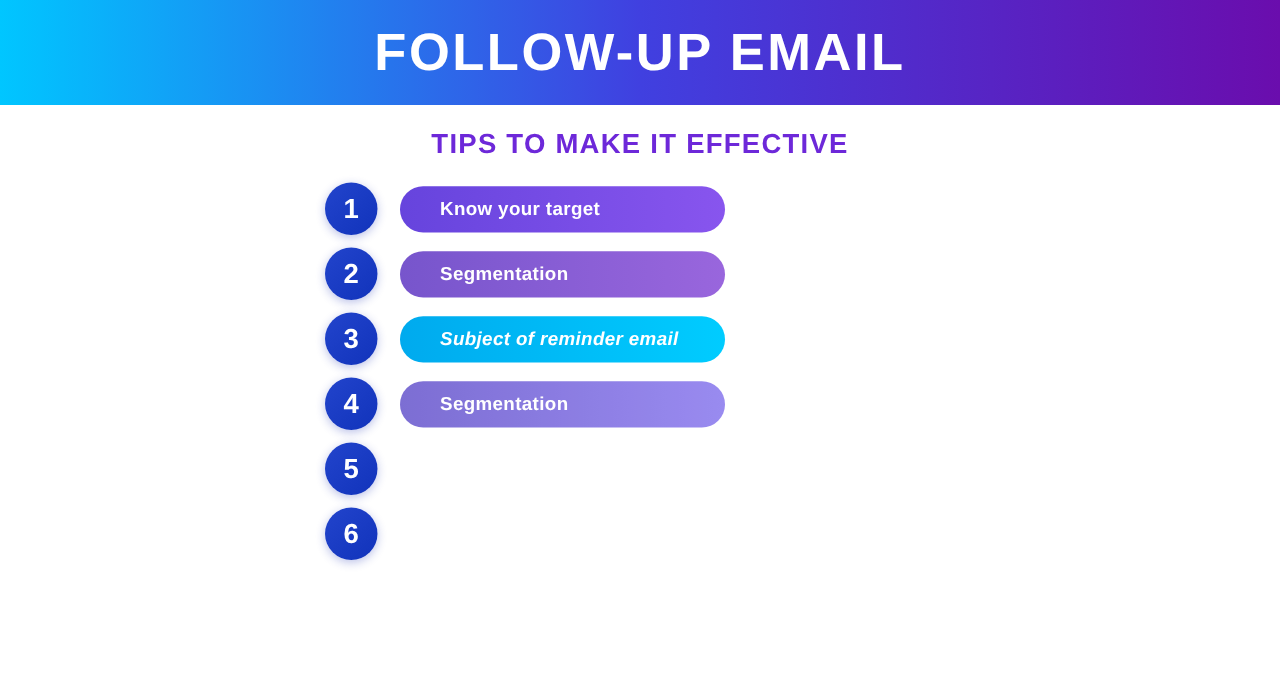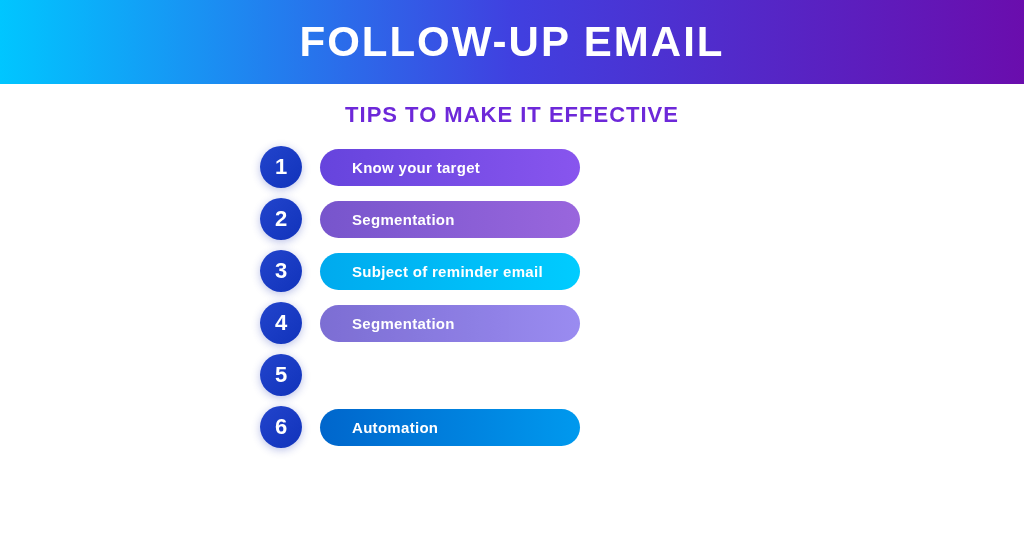--- a/index.html
+++ b/index.html
@@ -95,20 +95,21 @@
     .tip-label-1 {
       background: linear-gradient(90deg, #6644dd 0%, #8855ee 100%);
     }
 
     .tip-label-2 {
       background: linear-gradient(90deg, #7755cc 0%, #9966dd 100%);
     }
 
     .tip-label-3 {
       background: linear-gradient(90deg, #00aaee 0%, #00ccff 100%);
+      font-style: italic;
     }
 
     .tip-label-4 {
       background: linear-gradient(90deg, #6655cc 0%, #8877ee 100%);
       opacity: 0.85;
     }
 
     .tip-label-5 {
       background: linear-gradient(90deg, #8800cc 0%, #aa00ee 100%);
     }
@@ -142,16 +143,15 @@
       </div>
       <div class="tip-row">
         <div class="tip-number">4</div>
         <div class="tip-label tip-label-4">Segmentation</div>
       </div>
       <div class="tip-row">
         <div class="tip-number">5</div>
       </div>
       <div class="tip-row">
         <div class="tip-number">6</div>
-        <div class="tip-label tip-label-6">Automation</div>
       </div>
     </div>
 </div>
 
 </body></html>

